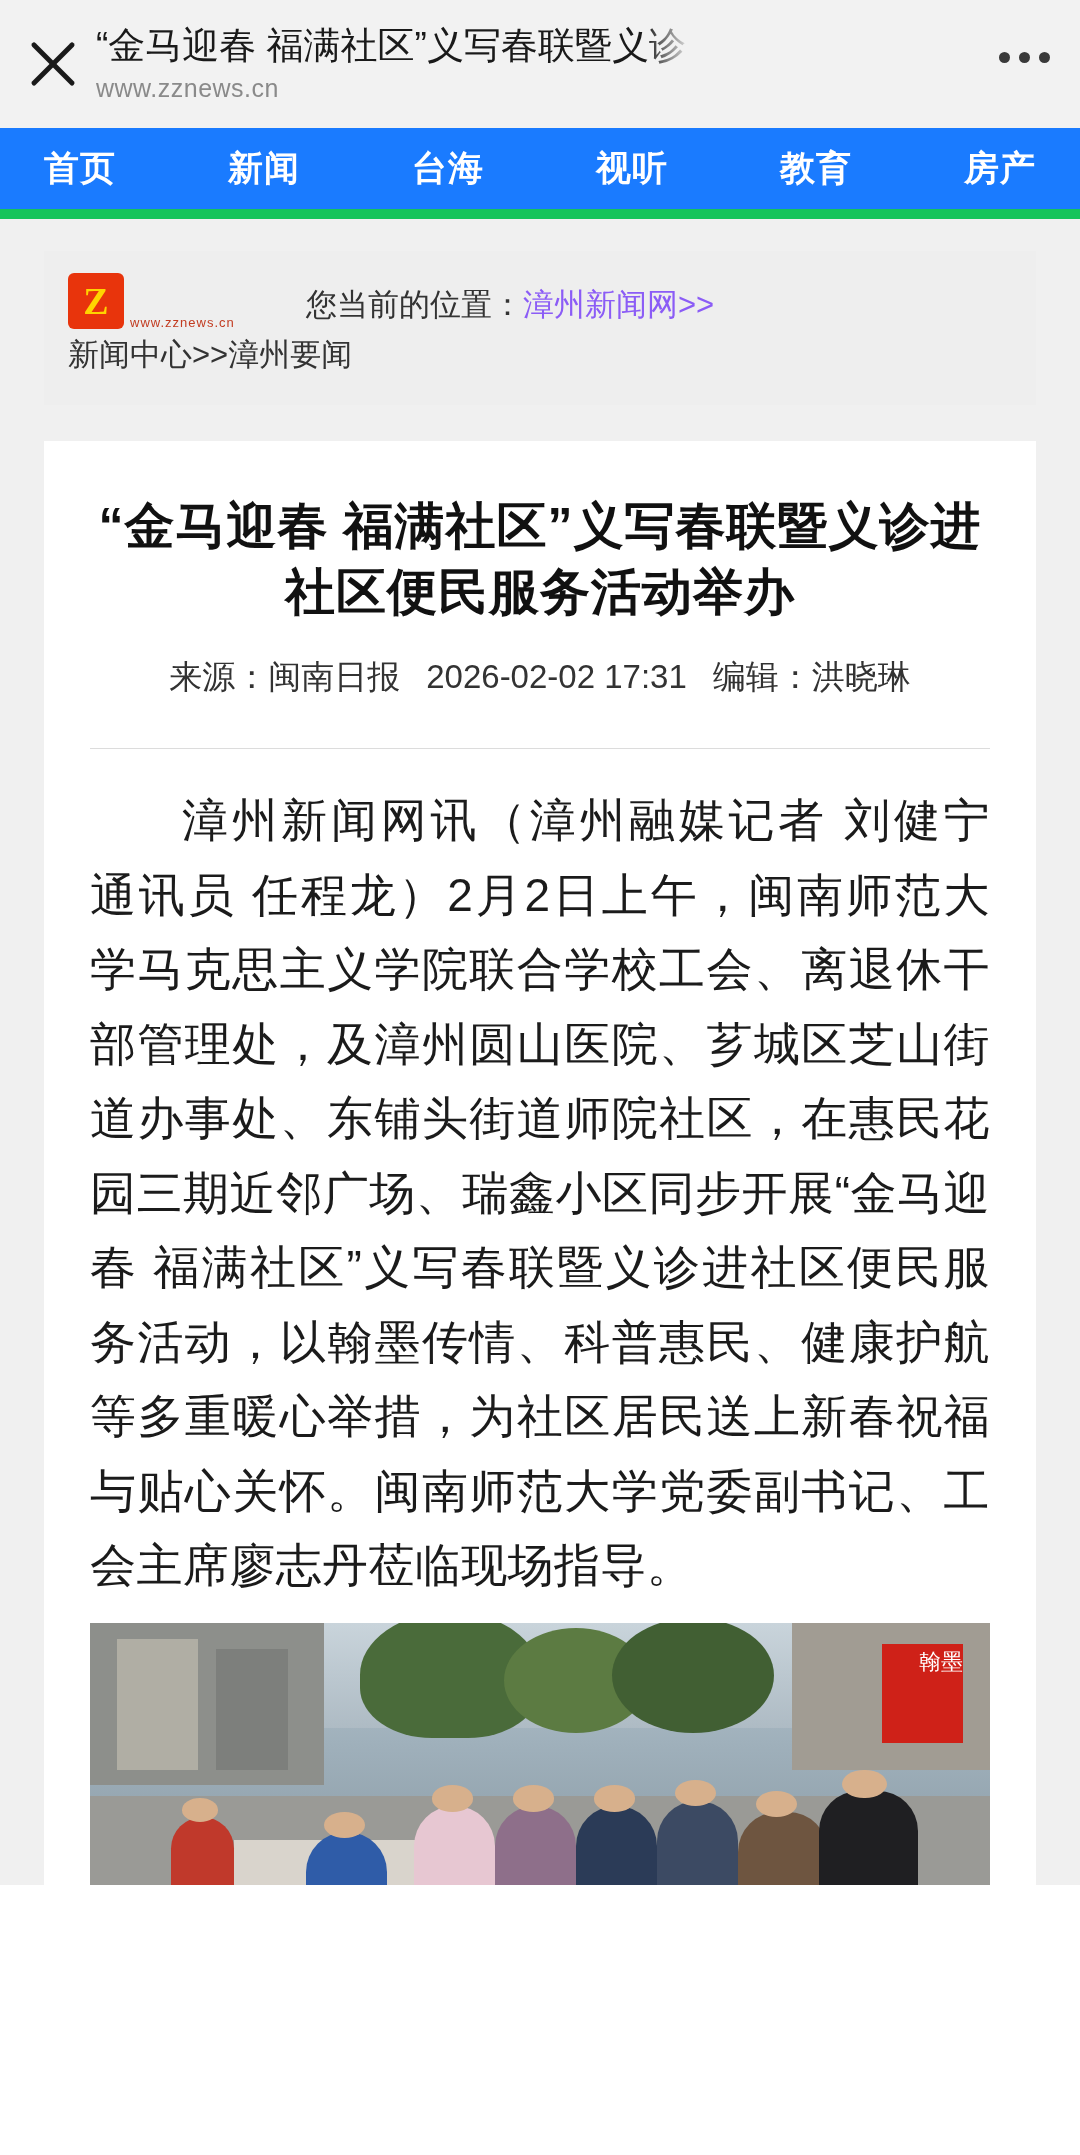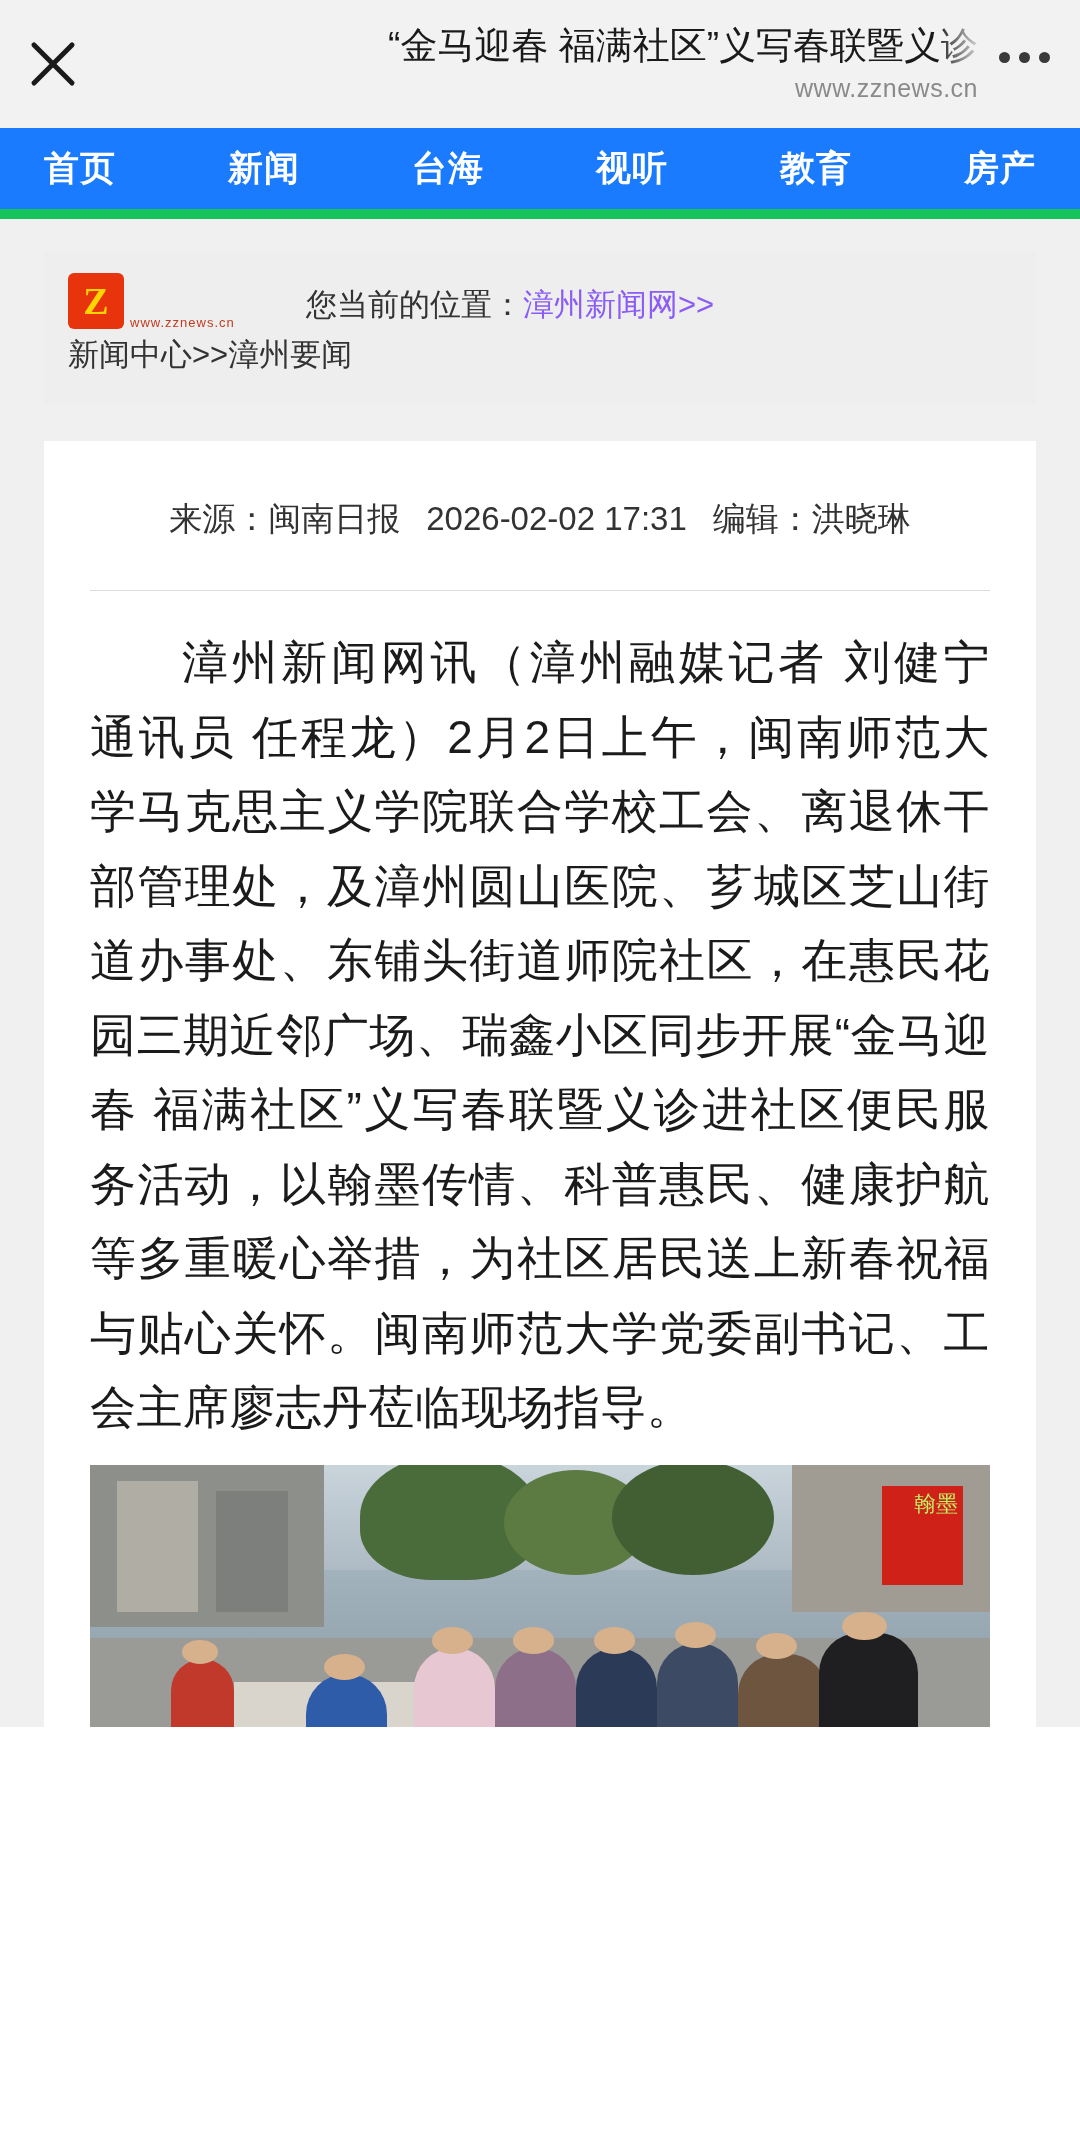--- a/index.html
+++ b/index.html
@@ -32,21 +32,21 @@
     align-items: center;
     justify-content: center;
     flex: none;
   }
   .close-btn svg { display: block; }
   .topbar-titles {
     flex: 1;
     min-width: 0;
     display: flex;
     flex-direction: column;
-    align-items: flex-end;
+    align-items: flex-start;
     justify-content: center;
     padding-right: 0px;
   }
   .topbar-title {
     font-size: 37px;
     color: #1a1a1a;
     white-space: nowrap;
     overflow: hidden;
     text-overflow: clip;
     max-width: 620px;
@@ -213,21 +213,21 @@
   }
   .ph-sky { position:absolute; left:0; top:0; width:100%; height:40%; background:linear-gradient(#c9d4db,#aebbc4); }
   .ph-bldgL { position:absolute; left:0; top:0; width:26%; height:62%; background:#8d8f8b; }
   .ph-bldgL2 { position:absolute; left:3%; top:6%; width:9%; height:50%; background:#b0aea4; }
   .ph-bldgL3 { position:absolute; left:14%; top:10%; width:8%; height:46%; background:#7d7f7c; }
   .ph-bldgR { position:absolute; right:0; top:0; width:22%; height:56%; background:#a19c93; }
   .ph-tree1 { position:absolute; left:30%; top:-4%; width:20%; height:48%; background:#4a6b3a; border-radius:50% 50% 40% 40%; }
   .ph-tree2 { position:absolute; left:46%; top:2%; width:16%; height:40%; background:#5c7b42; border-radius:50%; }
   .ph-tree3 { position:absolute; left:58%; top:-2%; width:18%; height:44%; background:#415f33; border-radius:50%; }
   .ph-banner { position:absolute; right:3%; top:8%; width:9%; height:38%; background:#cf2118; }
-  .ph-banner span { display:block; color:#bef264; font-size:22px; text-align:left; line-height:1.1; padding-top:6px; font-family:"Liberation Serif",serif;padding-left:32px; }
+  .ph-banner span { display:block; color:#ffffff; font-size:22px; text-align:right; line-height:1.1; padding-top:6px; font-family:"Liberation Serif",serif;padding-left:32px; }
   .ph-ground { position:absolute; left:0; bottom:0; width:100%; height:34%; background:#9a9a96; }
   .ph-person { position:absolute; bottom:0; border-radius:40px 40px 0 0; }
   .ph-head { position:absolute; border-radius:50%; background:#d7b08c; }
   .ph-table { position:absolute; left:16%; bottom:0; width:24%; height:17%; background:#d9d4cc; }
 </style>
 </head>
 <body>
 
 <div class="topbar">
   <div class="close-btn">
@@ -265,20 +265,21 @@
         <span class="logo">
           <span class="lg-mark">Z</span>
           <span class="lg-sub">www.zznews.cn</span>
         </span><span class="breadcrumb-text">您当前的位置：</span><span class="breadcrumb-link">漳州新闻网&gt;&gt;</span>
       </span>
       <span class="breadcrumb-line">新闻中心&gt;&gt;漳州要闻</span>
     </div>
   </div>
 
   <div class="article">
+    <h1 class="article-title">“金马迎春 福满社区”义写春联暨义诊进社区便民服务活动举办</h1>
 
     <div class="article-meta">
       <span>来源：</span><span>闽南日报</span><span class="meta-gap"></span><span>2026-02-02 17:31</span><span class="meta-gap"></span><span>编辑：</span><span>洪晓琳</span>
     </div>
 
     <div class="divider"></div>
 
     <div class="article-body">
       <p>漳州新闻网讯（漳州融媒记者 刘健宁 通讯员 任程龙）2月2日上午，闽南师范大学马克思主义学院联合学校工会、离退休干部管理处，及漳州圆山医院、芗城区芝山街道办事处、东铺头街道师院社区，在惠民花园三期近邻广场、瑞鑫小区同步开展“金马迎春 福满社区”义写春联暨义诊进社区便民服务活动，以翰墨传情、科普惠民、健康护航等多重暖心举措，为社区居民送上新春祝福与贴心关怀。闽南师范大学党委副书记、工会主席廖志丹莅临现场指导。</p>
     </div>

